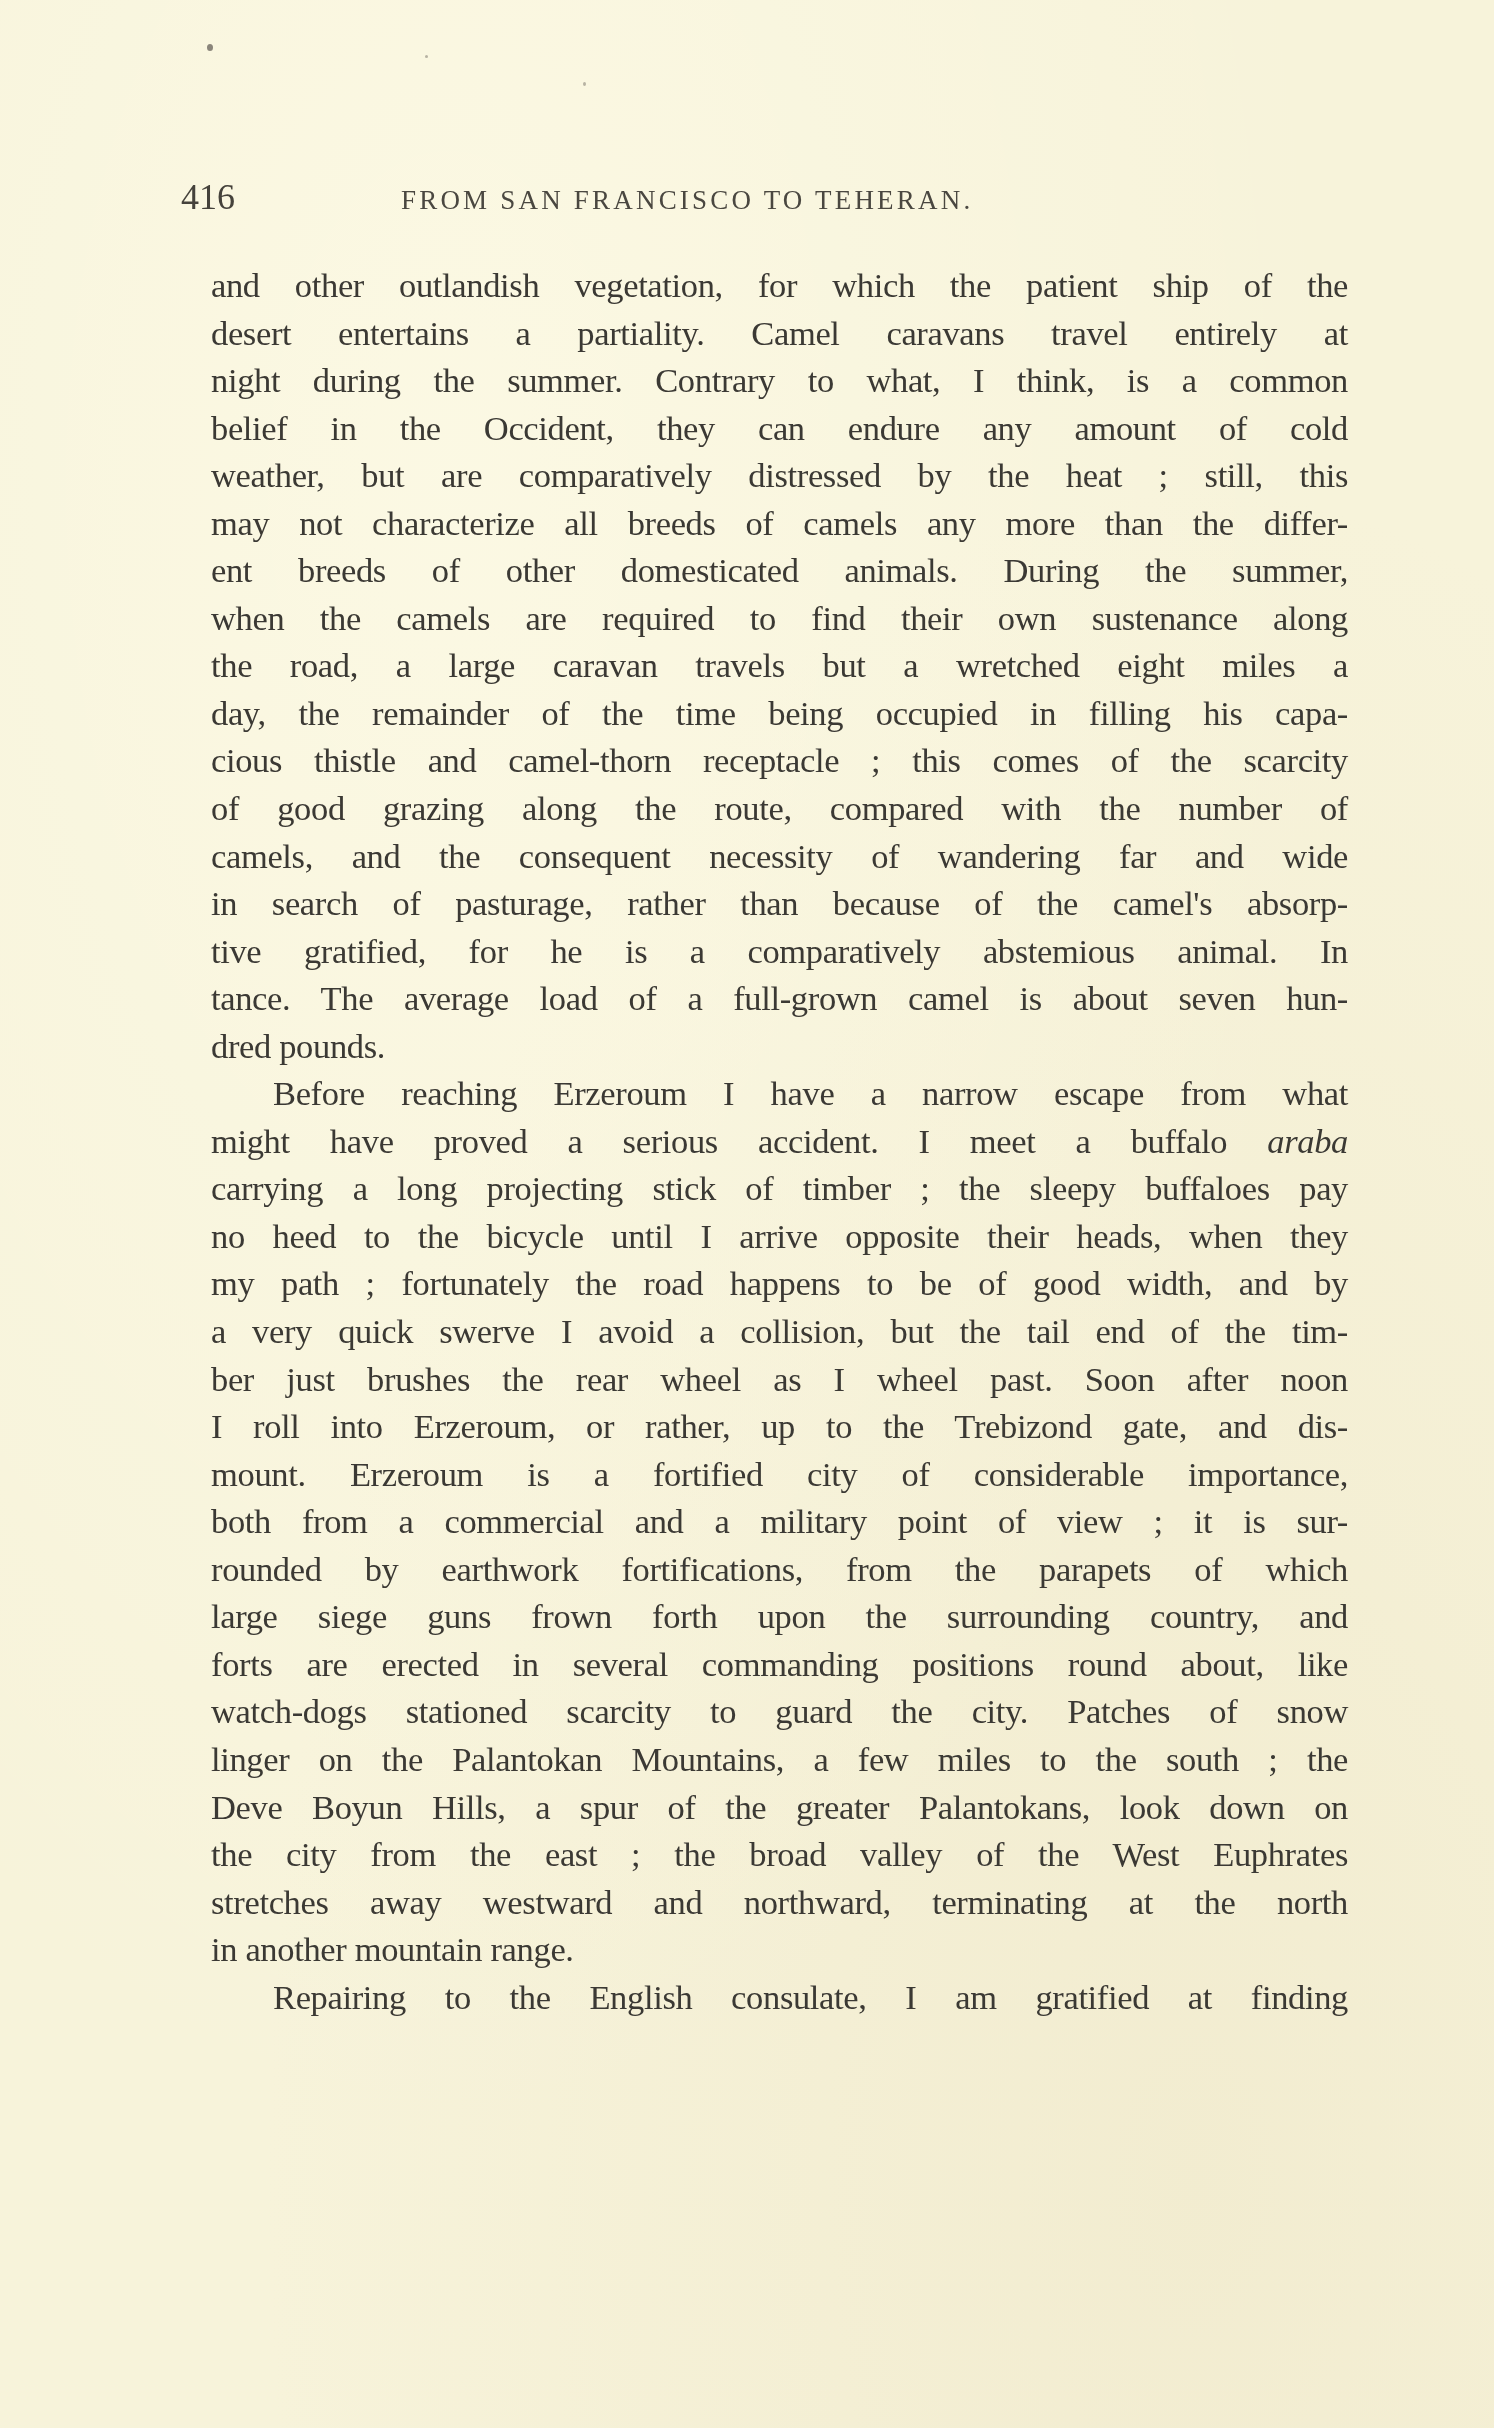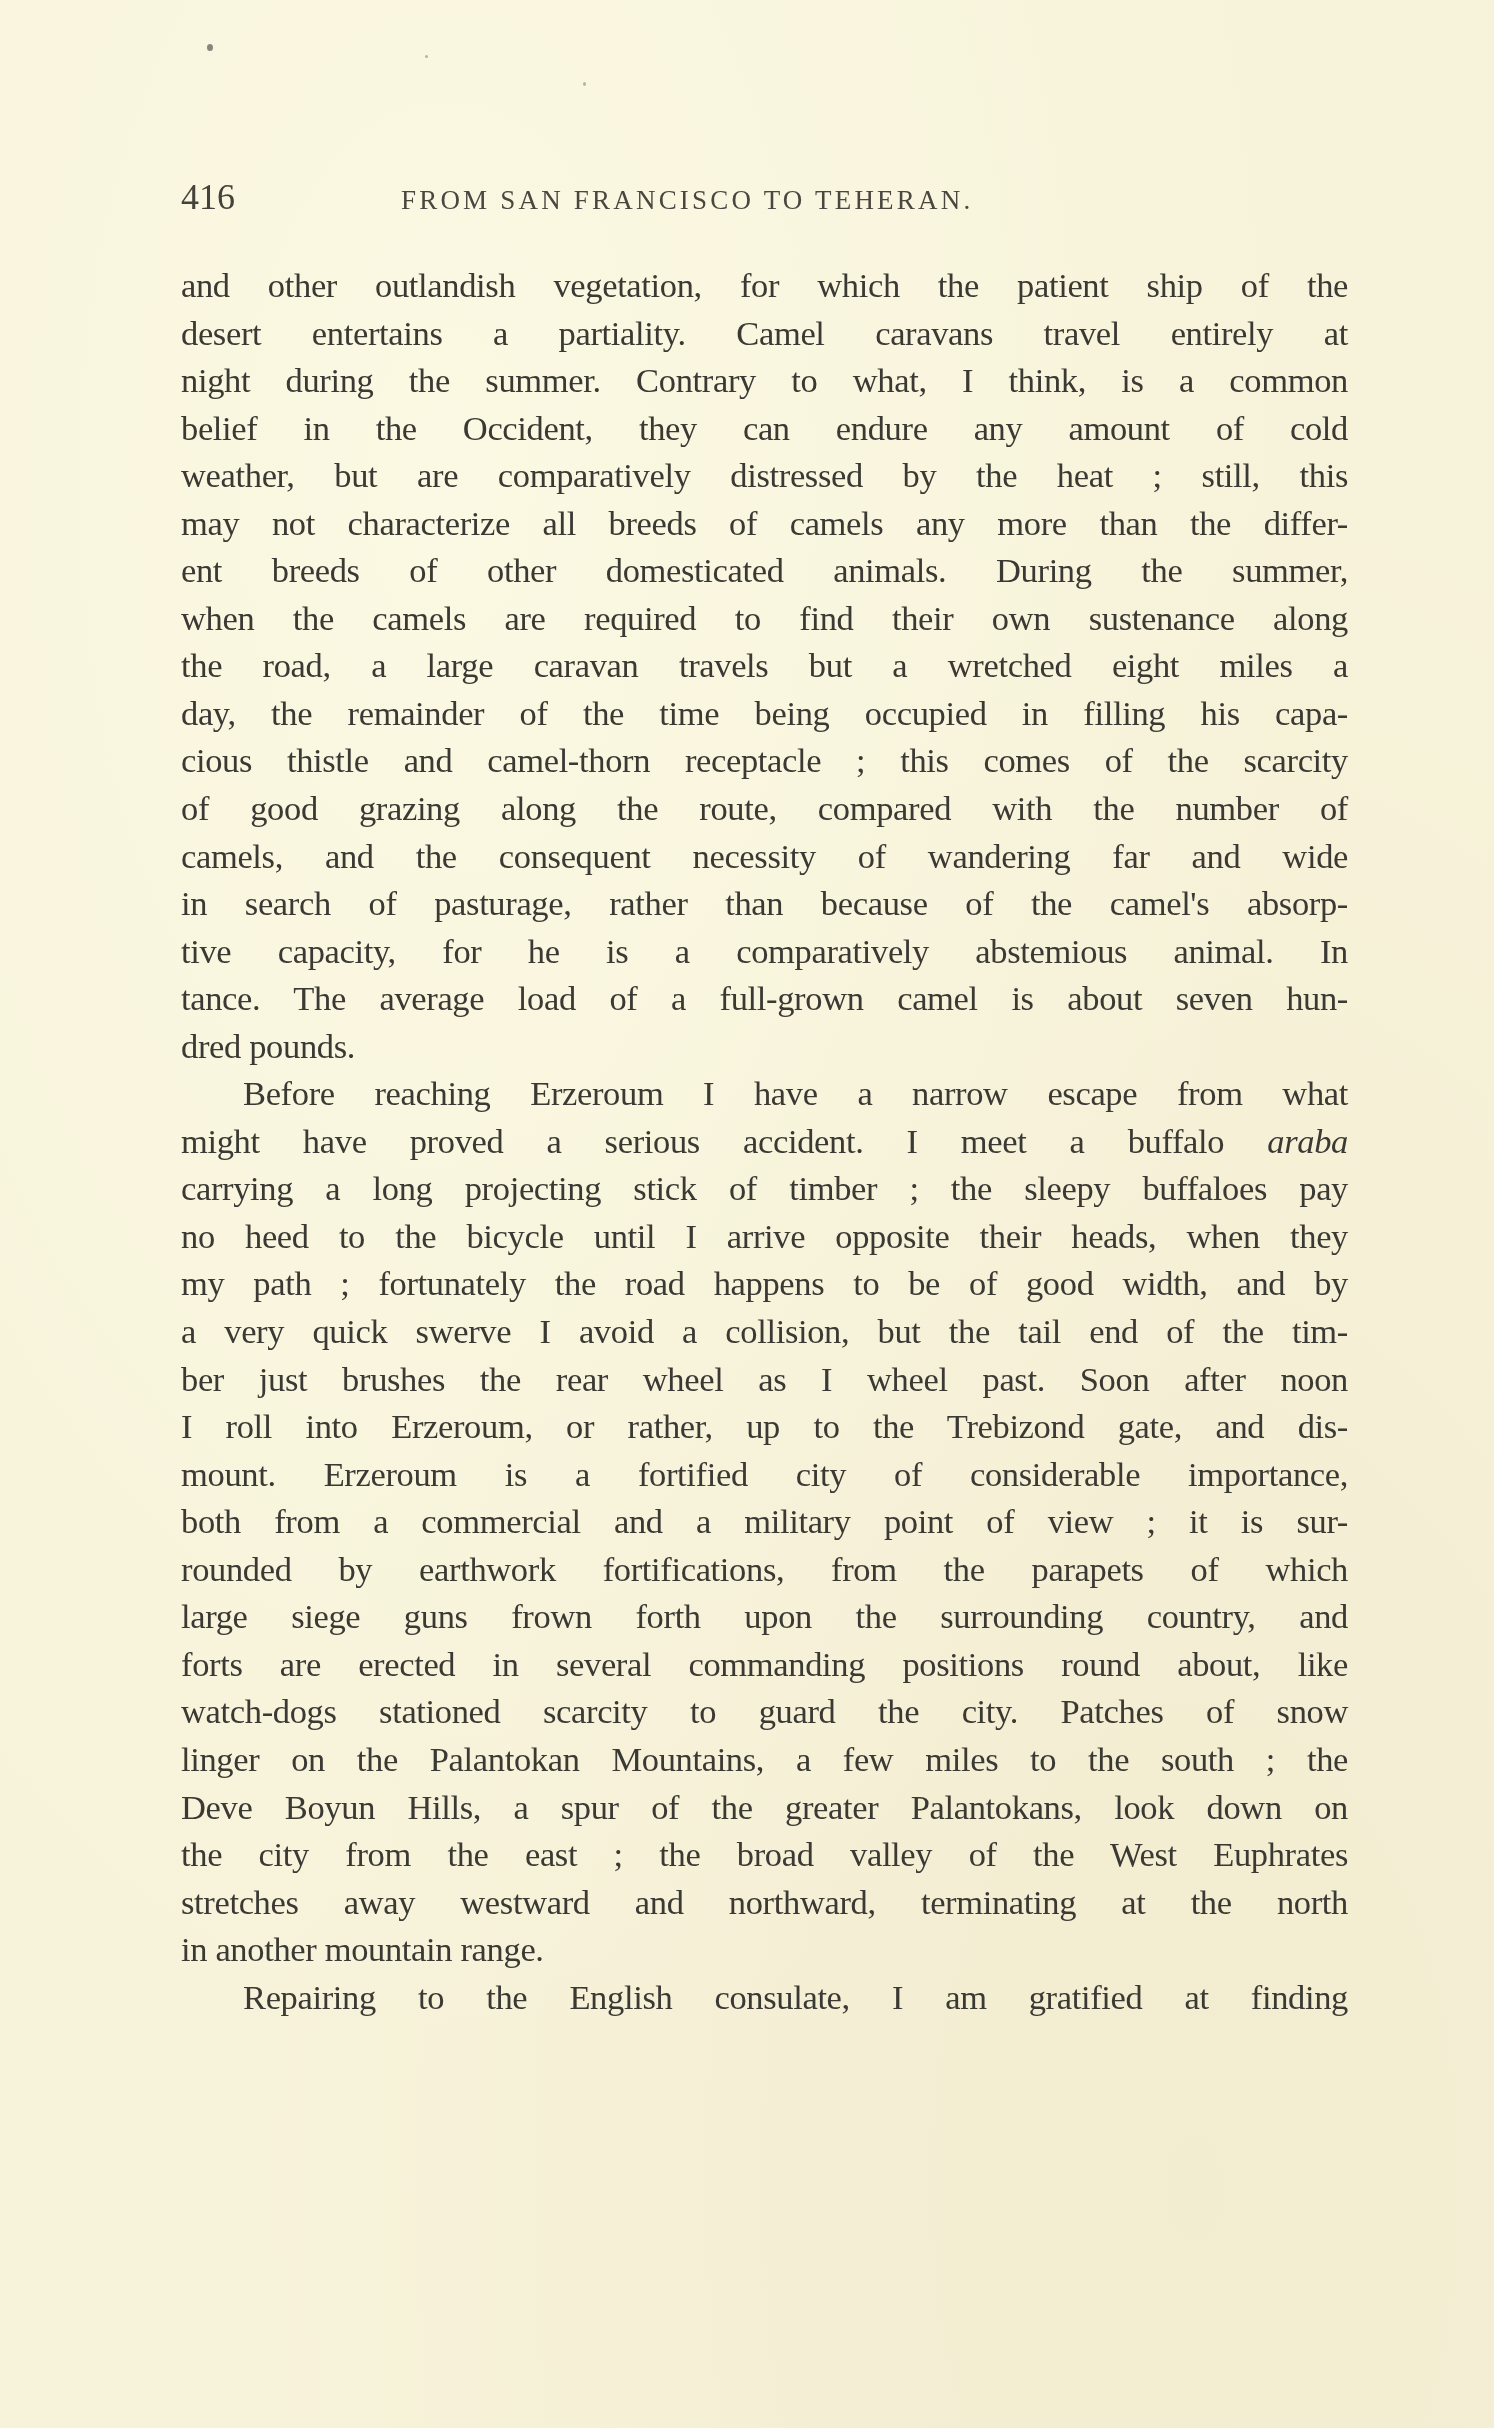--- a/index.html
+++ b/index.html
@@ -57,20 +57,21 @@
   }
   .line {
     height: 47.55px;
     line-height: 47.55px;
     font-size: 34.5px;
     white-space: nowrap;
     text-align: justify;
     text-align-last: justify;
     letter-spacing: -0.35px;
     color: #3b3934;
+    margin-left: 30px;
   }
   .line.indent {
     padding-left: 62px;
   }
   .line.last {
     text-align-last: left;
   }
   .line i {
     font-style: italic;
   }
@@ -100,21 +101,21 @@
     <div class="line"><span class="seg">weather, but are comparatively distressed by the heat ; still, this</span></div>
     <div class="line"><span class="seg">may not characterize all breeds of camels any more than the differ-</span></div>
     <div class="line"><span class="seg">ent breeds of other domesticated animals.  During the summer,</span></div>
     <div class="line"><span class="seg">when the camels are required to find their own sustenance along</span></div>
     <div class="line"><span class="seg">the road, a large caravan travels but a wretched eight miles a</span></div>
     <div class="line"><span class="seg">day, the remainder of the time being occupied in filling his capa-</span></div>
     <div class="line"><span class="seg">cious thistle and camel-thorn receptacle ; this comes of the scarcity</span></div>
     <div class="line"><span class="seg">of good grazing along the route, compared with the number of</span></div>
     <div class="line"><span class="seg">camels, and the consequent necessity of wandering far and wide</span></div>
     <div class="line"><span class="seg">in search of pasturage, rather than because of the camel's absorp-</span></div>
-    <div class="line"><span class="seg">tive capacity, for he is a comparatively abstemious animal.  In</span></div>
+    <div class="line"><span class="seg">tive gratified, for he is a comparatively abstemious animal.  In</span></div>
     <div class="line"><span class="seg">tance.  The average load of a full-grown camel is about seven hun-</span></div>
     <div class="line last"><span class="seg">dred pounds.</span></div>
     <div class="line indent"><span class="seg">Before reaching Erzeroum I have a narrow escape from what</span></div>
     <div class="line"><span class="seg">might have proved a serious accident.  I meet a buffalo </span><i>araba</i></div>
     <div class="line"><span class="seg">carrying a long projecting stick of timber ; the sleepy buffaloes pay</span></div>
     <div class="line"><span class="seg">no heed to the bicycle until I arrive opposite their heads, when they</span></div>
     <div class="line"><span class="seg">my path ; fortunately the road happens to be of good width, and by</span></div>
     <div class="line"><span class="seg">a very quick swerve I avoid a collision, but the tail end of the tim-</span></div>
     <div class="line"><span class="seg">ber just brushes the rear wheel as I wheel past.  Soon after noon</span></div>
     <div class="line"><span class="seg">I roll into Erzeroum, or rather, up to the Trebizond gate, and dis-</span></div>

